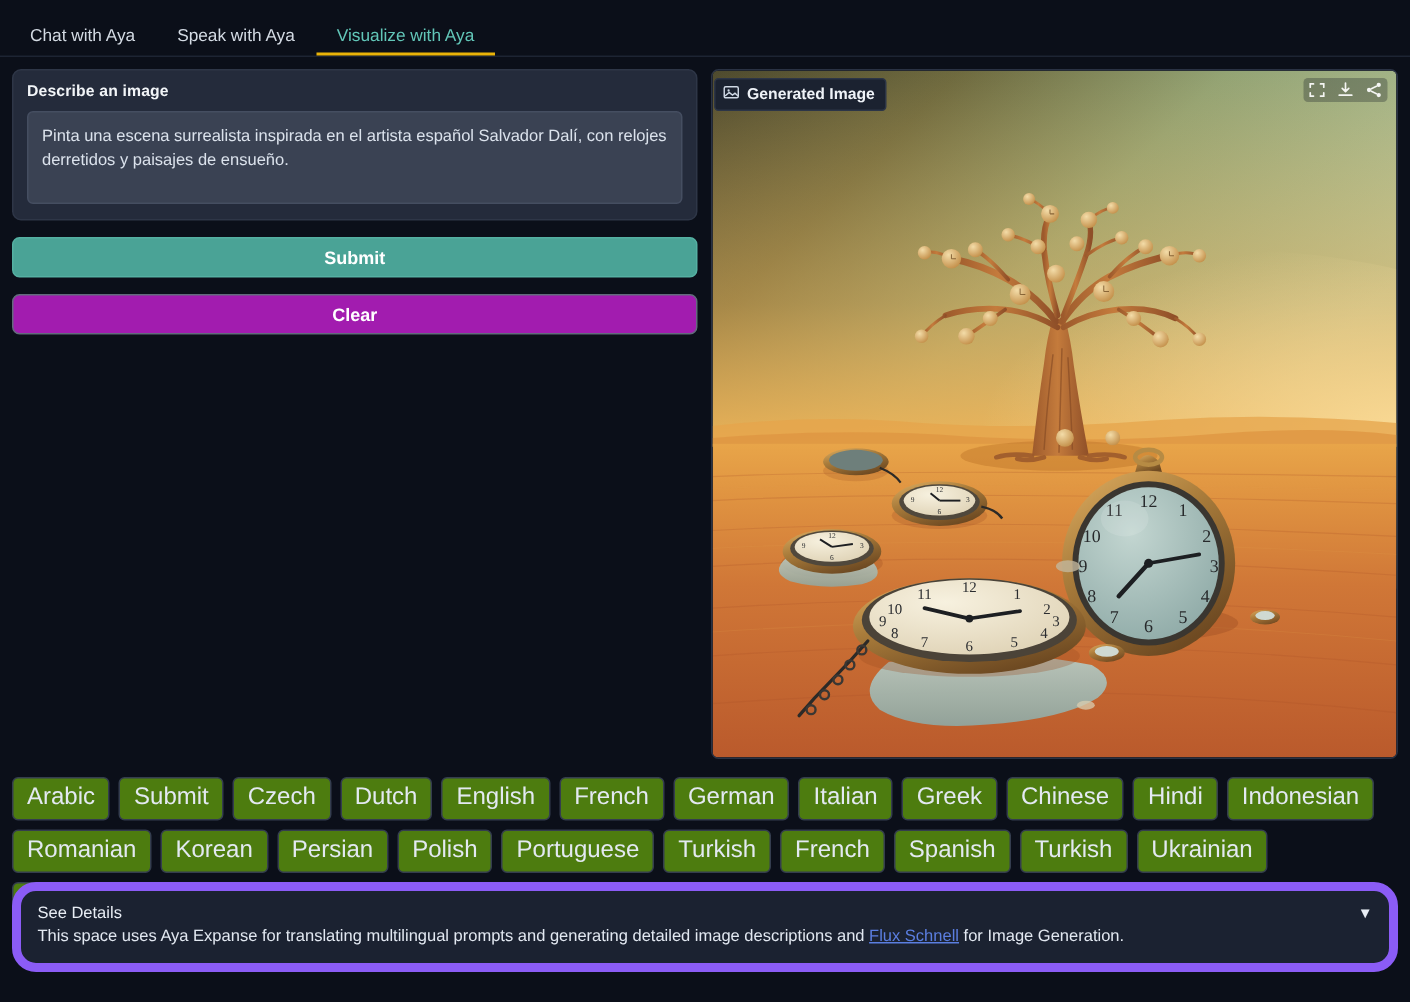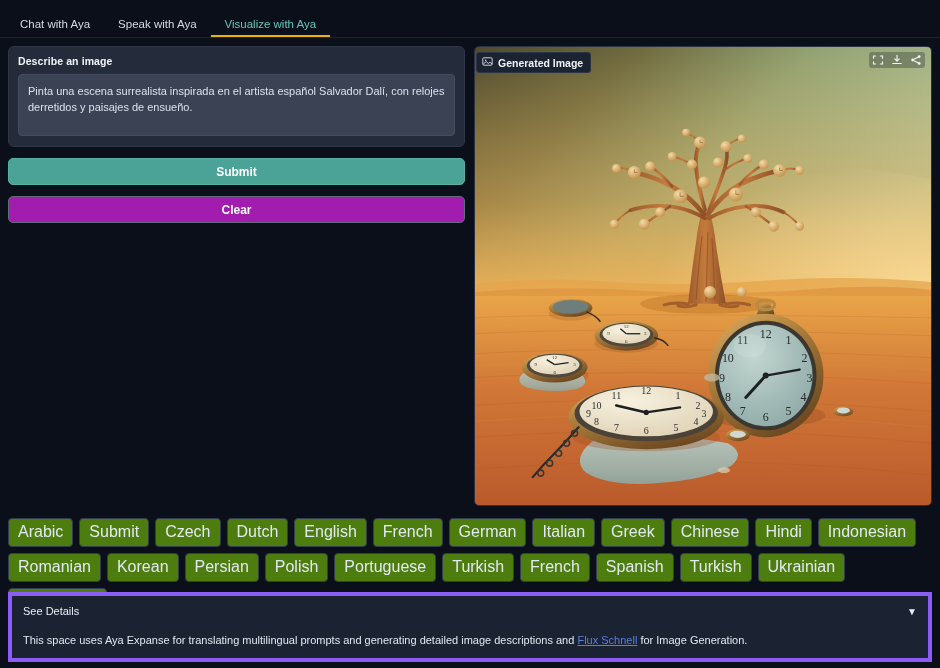--- a/index.html
+++ b/index.html
@@ -144,34 +144,34 @@
     font-size: 16px;
     color: #e3e9f1;
     padding: 4px 9px 5px 9px;
     cursor: pointer;
     white-space: nowrap;
   }
 
   
   .details {
     position: absolute;
-    left: 8px; right: 8px; bottom: 6px;
+    left: 8px; right: 8px; bottom: 20px;
     background: #1b2231;
-    border: 4px solid #8b5cf6;
-    border-radius: 0;
+    border: 6px solid #8b5cf6;
+    border-radius: 16px;
     padding: 9px 11px 10px 11px;
   }
   .details-head {
     display: flex; align-items: center; justify-content: space-between;
     cursor: pointer;
   }
   .details-title { font-size: 11px; color: #e8edf4; }
   .caret { font-size: 10px; color: #e8edf4; }
   .details-body {
-    margin-top: 16px;
+    margin-top: 2px;
     font-size: 11px;
     color: #e2e8f1;
     line-height: 15px;
   }
   .details-body a { color: #5b7ee0; text-decoration: underline; }
 </style>
 </head>
 <body>
 
 <div class="tabbar">

